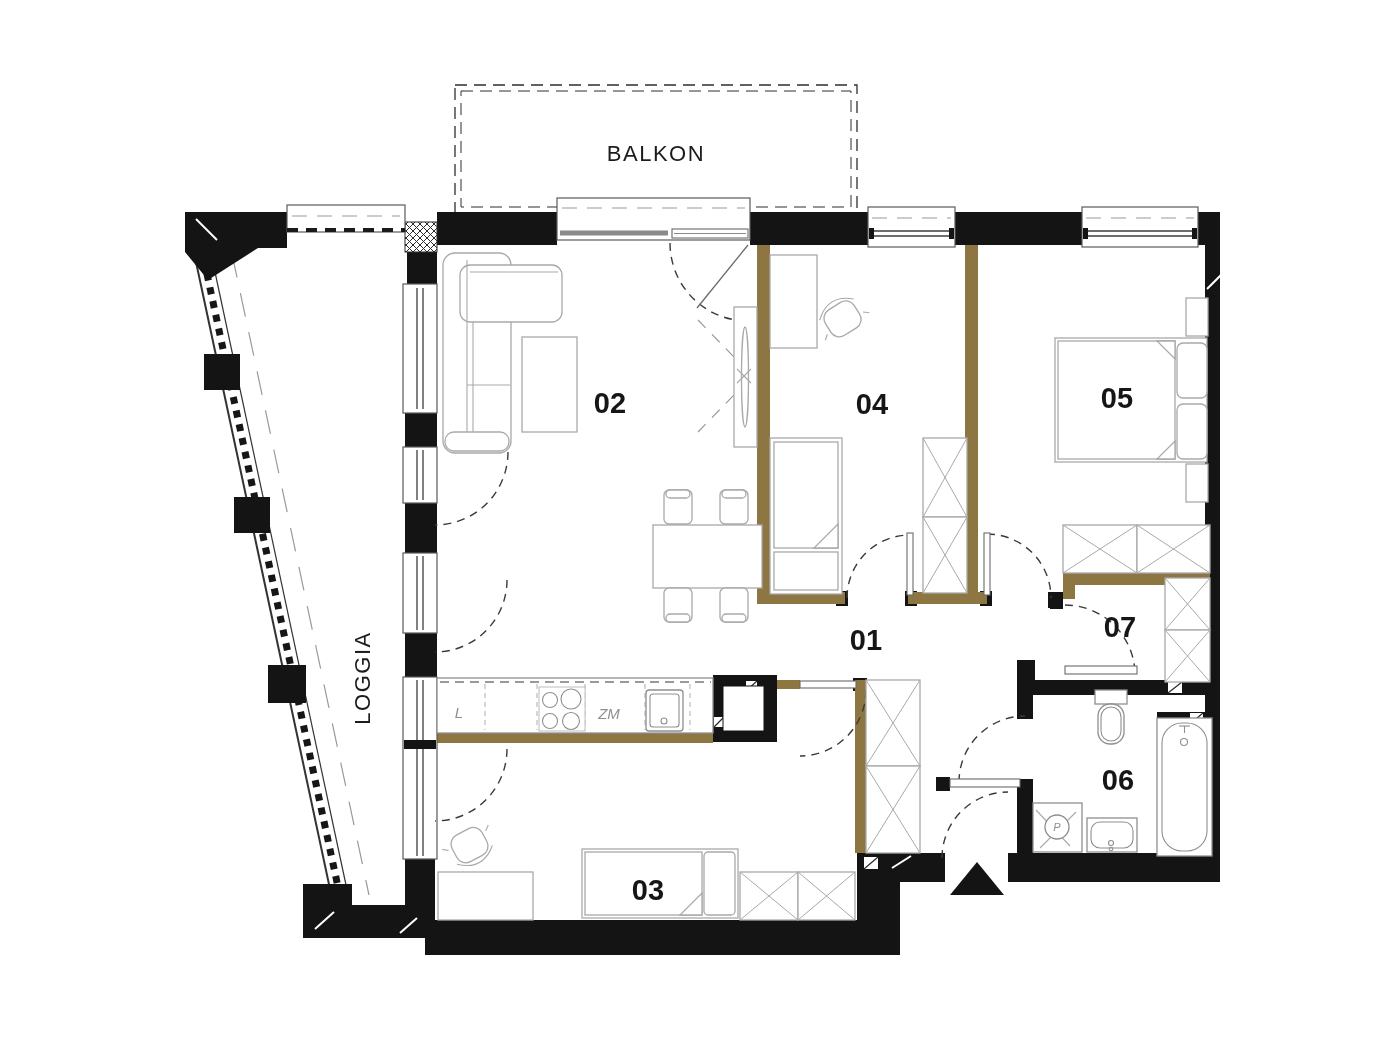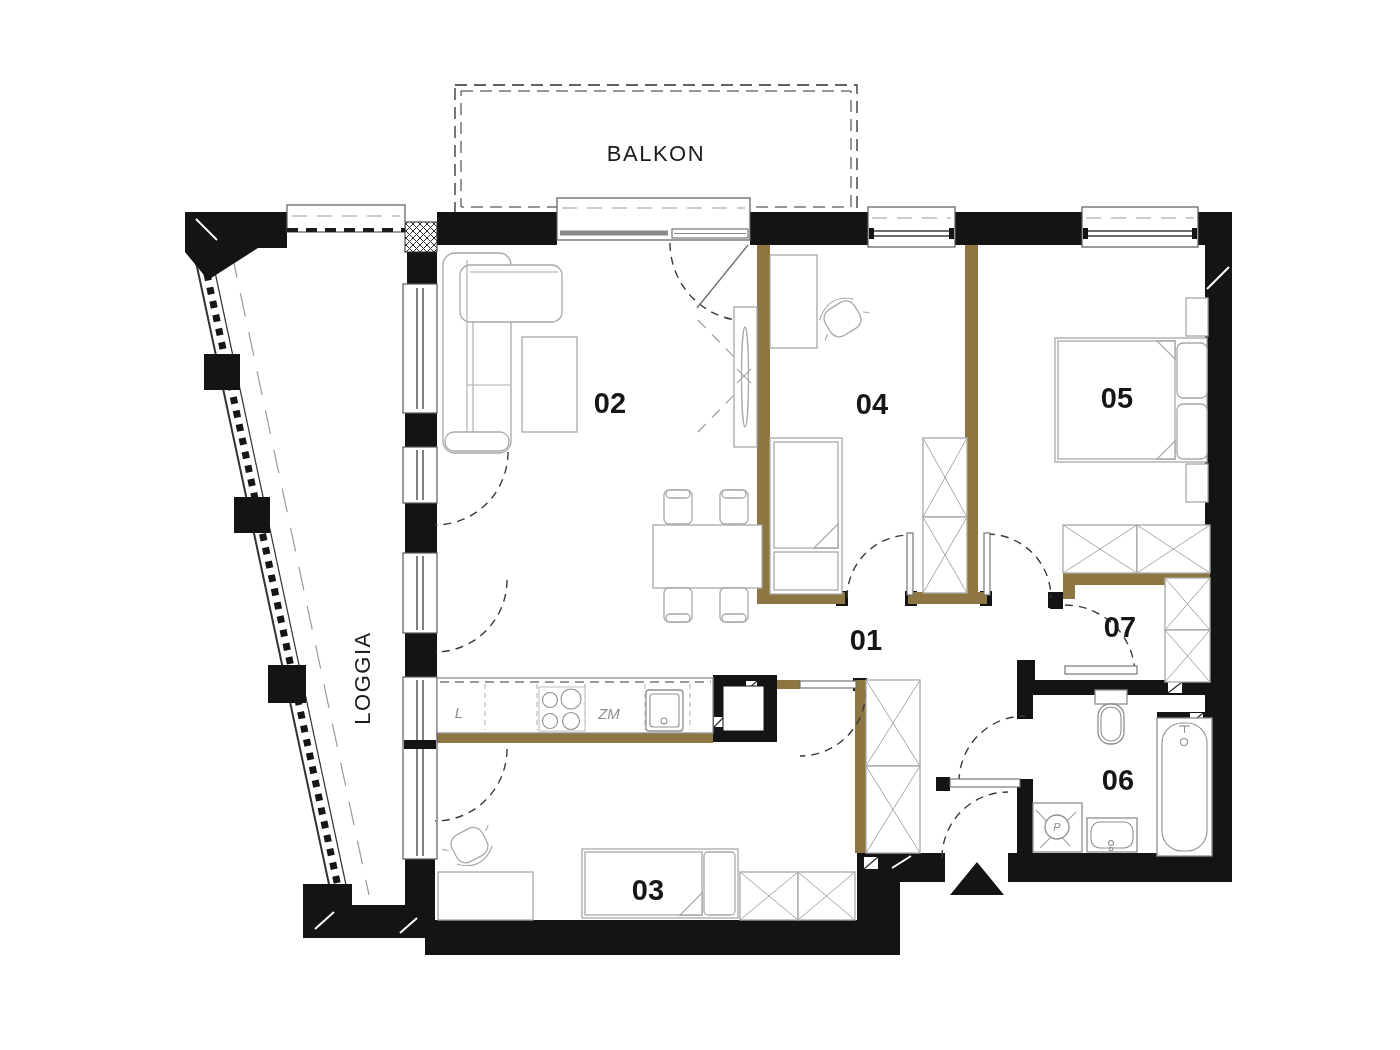--- a/index.html
+++ b/index.html
@@ -1,16 +1,16 @@
 <!DOCTYPE html>
 <html style="--background: #ffffff; --wall: #141414; --partition-accent: #8d7642; --furniture-outline: #a9a9a9; --door-swing: #3a3a3a;"><head>
 <meta charset="utf-8">
 <style>
   html,body{margin:0;padding:0;background:#fff;}
-  #stage{position:relative;width:1400px;height:1050px;background:var(--background,#fff);overflow:hidden;
+  #stage{position:relative;width:1220px;height:1050px;background:var(--background,#fff);overflow:hidden;
          font-family:"Liberation Sans",sans-serif;}
   svg{position:absolute;left:0;top:0;}
   .wall{fill:var(--wall,#141414);}
   .acc{fill:var(--partition-accent,#8d7642);}
   .furn{fill:#ffffff;stroke:var(--furniture-outline,#a9a9a9);stroke-width:1.3;}
   .furnline{stroke:var(--furniture-outline,#a9a9a9);stroke-width:1.1;fill:none;}
   .xline{stroke:var(--furniture-outline,#a9a9a9);stroke-width:1;}
   .doorarc{fill:none;stroke:var(--door-swing,#3a3a3a);stroke-width:1.4;stroke-dasharray:8 6;}
   .leaf{fill:#ffffff;stroke:#6a6a6a;stroke-width:1.1;}
   .win{fill:#ffffff;stroke:#5a5a5a;stroke-width:1.2;}

